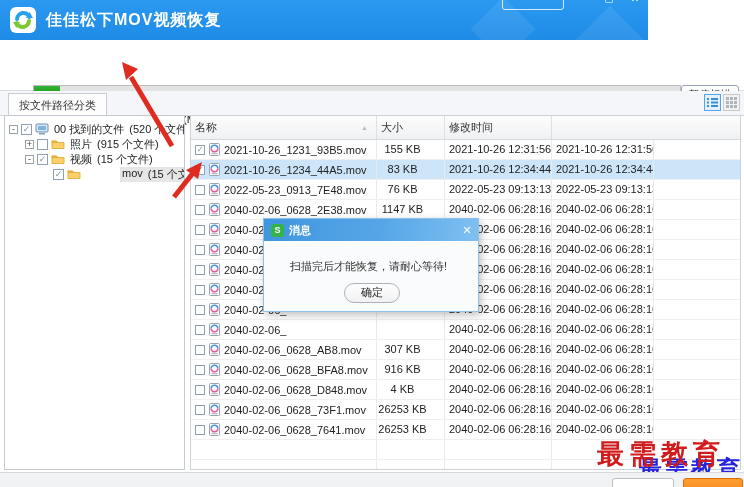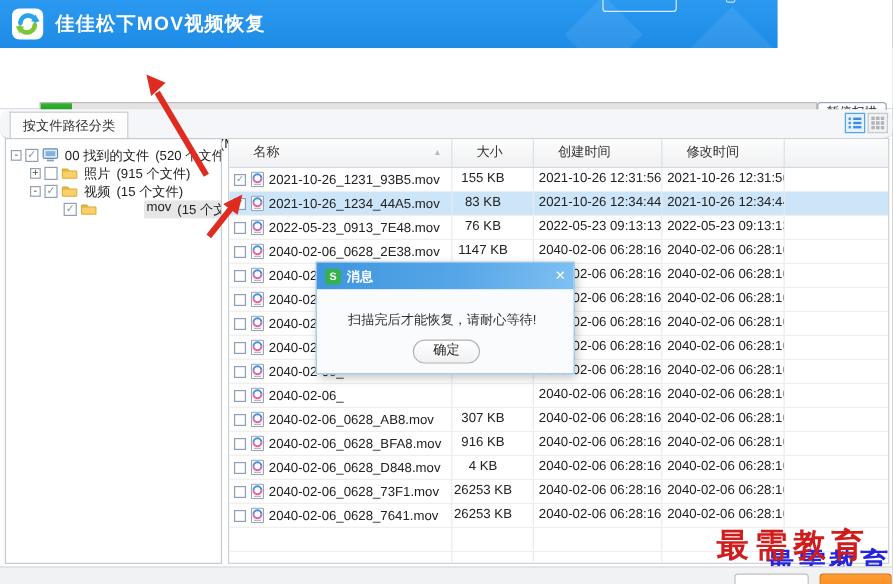--- a/index.html
+++ b/index.html
@@ -22,21 +22,21 @@
   #progressbar{position:absolute;left:33px;top:45px;width:648px;height:11px;background:#e3e3e3;border:1px solid #bcbcbc;box-sizing:border-box;}
   #progress-fill{height:100%;background:linear-gradient(180deg,#35b535,#179617);}
   #scan-message{position:absolute;left:45px;top:58px;color:#ee1111;font-weight:bold;white-space:nowrap;}
   #stats{position:absolute;left:45px;top:72px;white-space:nowrap;color:#111;}
   .stat{margin-right:20px;}
   #side-buttons{position:absolute;right:5px;top:45px;width:58px;}
   .sbtn{width:56px;height:17px;margin-bottom:4px;background:linear-gradient(180deg,#ffffff,#eef0f4);
     border:1px solid #9aa4b8;border-radius:3px;font-size:10.5px;text-align:center;line-height:16px;color:#222;cursor:pointer;}
 
   
-  #tabbar{position:absolute;left:0;top:91px;width:744px;height:24px;background:#f4f6f9;border-bottom:1px solid #d4d8dd;border-radius:8px;}
+  #tabbar{position:absolute;left:0;top:91px;width:744px;height:24px;background:#f4f6f9;border-bottom:1px solid #d4d8dd;}
   #tab-path{position:absolute;left:8px;top:2px;height:22px;padding:0 10px;background:#fdfdfd;
     border:1px solid #c8cdd4;border-bottom:none;line-height:22px;font-size:11px;color:#333;}
   #view-toggles{position:absolute;right:4px;top:3px;display:flex;gap:2px;}
   .vicon{width:17px;height:17px;box-sizing:border-box;display:flex;align-items:center;justify-content:center;}
   #view-list{border:1px solid #55a4e8;background:#e3f1fd;}
   #view-grid{border:1px solid #c8c8c8;background:#f2f2f2;}
 
   
   #tree-panel{position:absolute;left:4px;top:115px;width:181px;height:355px;background:#fff;
     border:1px solid #c4cad2;box-sizing:border-box;padding-top:6px;overflow:hidden;}
@@ -49,21 +49,21 @@
   .ticon{margin-right:3px;flex:0 0 auto;display:flex;}
   .tlabelwrap{display:flex;gap:5px;padding:0 2px;}
   .titem.selected .tlabelwrap{background:#e6e6e6;margin-left:36px;}
   .tcount{color:#222;}
 
   
   #table{position:absolute;left:190px;top:115px;width:551px;height:355px;background:#fff;
     border:1px solid #cdd2d8;box-sizing:border-box;overflow:hidden;}
   #thead{display:grid;grid-template-columns:186px 68px 107px 102px 1fr;height:23px;
     background:linear-gradient(180deg,#fdfdfd,#f0f1f3);border-bottom:1px solid #d5d9de;}
-  .hcell{position:relative;border-right:1px solid #dde0e4;line-height:23px;padding-left:4px;color:#333;margin-left:16px;}
+  .hcell{position:relative;border-right:1px solid #dde0e4;line-height:23px;padding-left:4px;color:#333;}
   .hcell:last-child{border-right:none;}
   #sort-indicator{position:absolute;right:8px;top:0;color:#b4bcc6;font-size:7px;}
   .trow{display:grid;grid-template-columns:186px 68px 107px 102px 1fr;height:19px;border-bottom:1px solid #efefef;}
   .trow.selected{background:#cde5f9;}
   .tcell{border-right:1px solid #e8eaed;line-height:18px;overflow:hidden;white-space:nowrap;}
   .tcell:last-child{border-right:none;}
   .namecell{display:flex;align-items:center;padding-left:4px;}
   .rcheck{width:10px;height:10px;box-sizing:border-box;border:1px solid #8fa0b5;background:#fff;margin-right:4px;
     font-size:8px;line-height:8px;text-align:center;color:#7d92a8;flex:0 0 10px;}
   .ficon{margin-right:4px;flex:0 0 auto;display:flex;}
@@ -241,21 +241,20 @@
     </div>
   </div>
 
   <div id="table">
     <div id="thead">
       <div class="hcell">
         <span>名称</span>
         <span id="sort-indicator">▲</span>
       </div>
       <div class="hcell">大小</div>
-      <div class="hcell">创建时间</div>
       <div class="hcell">修改时间</div>
       <div class="hcell"></div>
     </div>
     <div id="tbody">
     <div class="trow">
       <div class="tcell namecell">
         <div class="rcheck">✓</div>
         <div class="ficon">
           <svg width="11" height="13" viewBox="0 0 11 13">
             <rect x="0.5" y="0.5" width="10" height="12" rx="1" fill="#fff" stroke="#9aa4ae"></rect>

